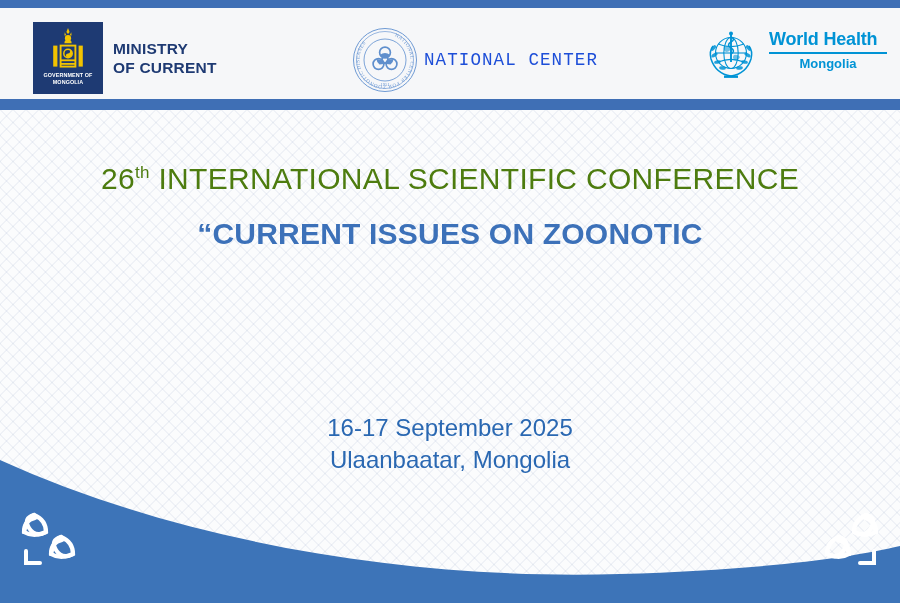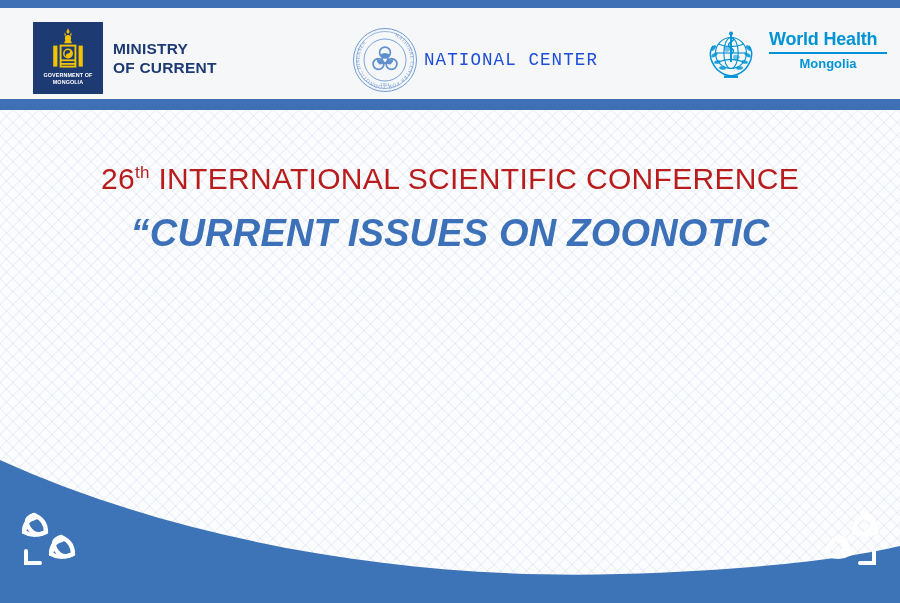--- a/index.html
+++ b/index.html
@@ -161,39 +161,38 @@
 
   
   .main-text {
     position: absolute;
     left: 0; top: 160px;
     width: 900px;
     text-align: center;
     z-index: 4;
   }
   .conf-line {
-    color: #b91c1c;
+    color: #4d7c0f;
     font-size: 30px;
     line-height: 38px;
     letter-spacing: 0.3px;
     margin-bottom: 10px;
   }
   .conf-line sup {
     font-size: 17px;
     vertical-align: super;
     line-height: 0;
   }
   .conf-theme {
     color: #3c71b9;
-    font-size: 38px;
+    font-size: 30px;
     font-weight: bold;
     line-height: 51px;
     letter-spacing: 0.2px;
     padding: 0 33px;
-    font-style: italic;
   }
 
   .meta-block {
     position: absolute;
     left: 0; top: 412px;
     width: 900px;
     text-align: center;
     z-index: 4;
   }
   .meta-line {
@@ -335,20 +334,24 @@
 
   </div>
 
   <div class="main-text">
     <div class="conf-line"><span>26</span><sup>th</sup> <span>INTERNATIONAL SCIENTIFIC CONFERENCE</span></div>
     <div class="conf-theme">
       <div>“CURRENT ISSUES ON ZOONOTIC</div>
     </div>
   </div>
 
+  <div class="meta-block">
+    <div class="meta-line">16-17 September 2025</div>
+    <div class="meta-line">Ulaanbaatar, Mongolia</div>
+  </div>
 
   <svg class="wave" viewBox="0 0 900 145" preserveAspectRatio="none">
     <path d="M0,8 C190,96 420,132 620,126 C760,122 850,110 900,98 L900,145 L0,145 Z" fill="#dfe0dc" opacity="0.85"></path>
     <path d="M0,2 C190,88 420,122 620,116 C760,112 850,100 900,88 L900,145 L0,145 Z" fill="#3d74b8"></path>
   </svg>
 
   <svg class="ornament ornament-left" width="88" height="80" viewBox="0 0 88 80">
     <g fill="none" stroke="#ffffff" stroke-width="4.2" stroke-linecap="round">
 
       <path d="M20 14 q12 5 12 17 q-11 6 -17 -4 q-6 -10 5 -13z"></path>

